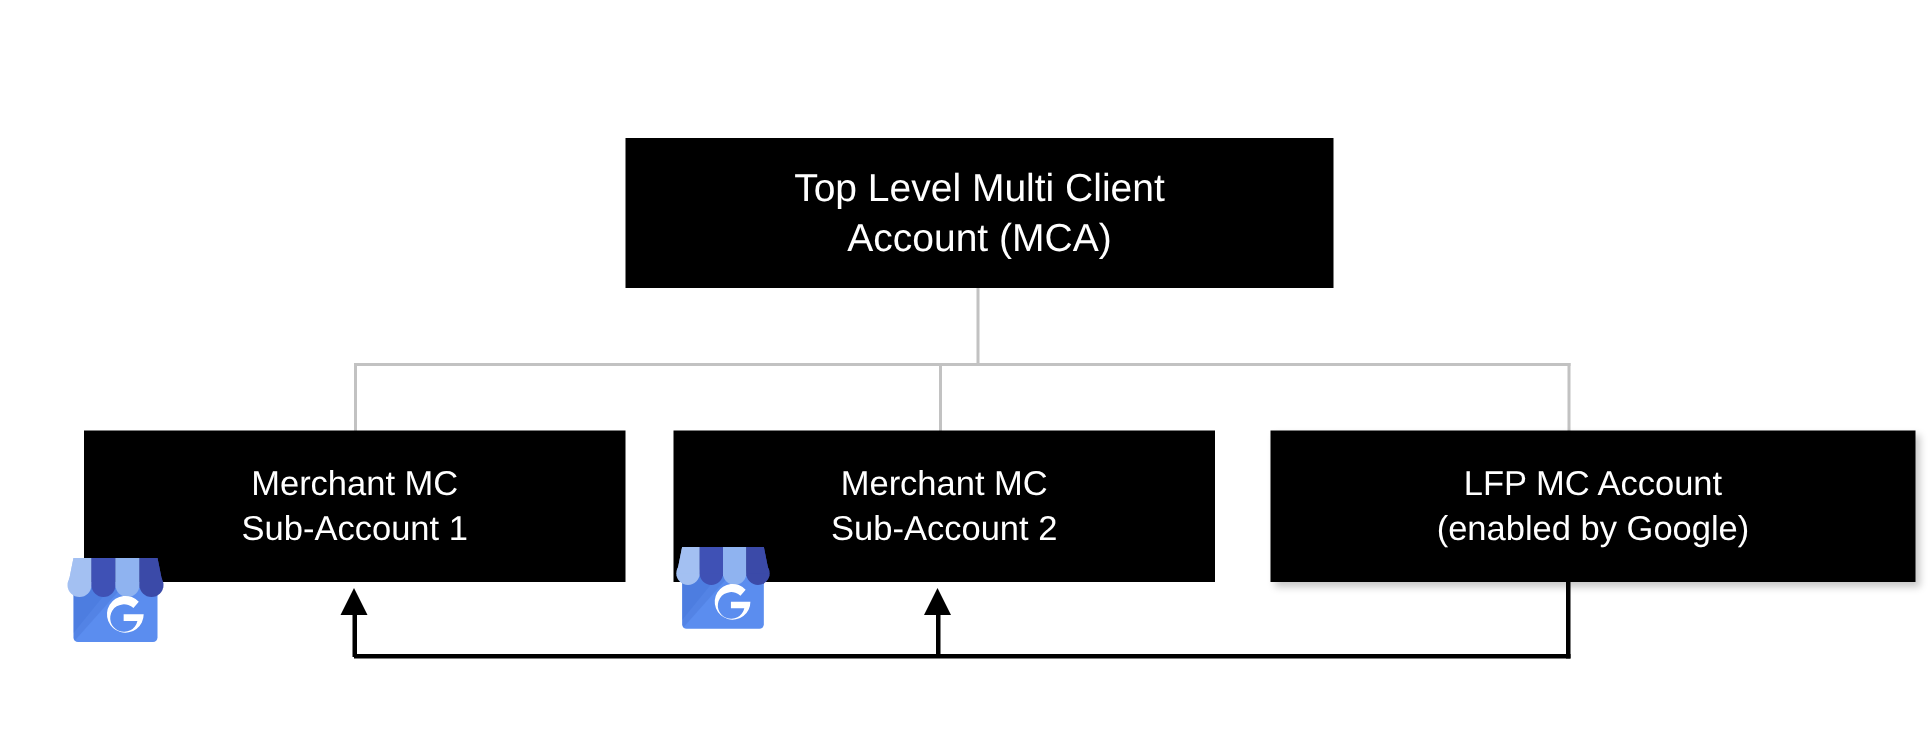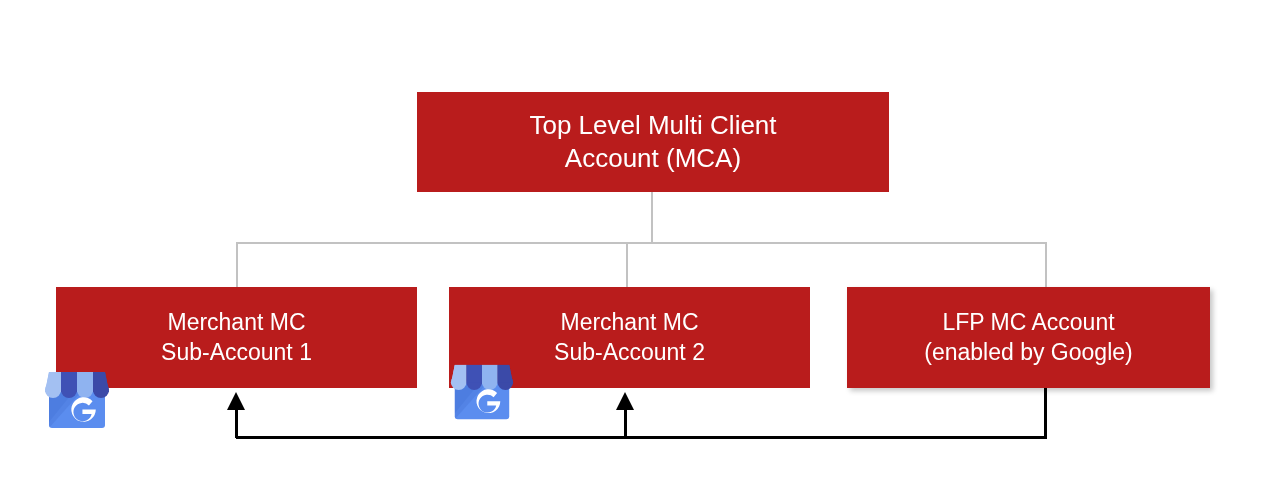--- a/index.html
+++ b/index.html
@@ -13,21 +13,21 @@
   #canvas {
     position: relative;
     width: 1286px;
     height: 501px;
     background: #ffffff;
     overflow: hidden;
   }
   .node {
     position: absolute;
     box-sizing: border-box;
-    background: #b91c1c;
+    background: #000000;
     color: #ffffff;
     display: flex;
     align-items: center;
     justify-content: center;
     text-align: center;
     line-height: 1.27;
     z-index: 5;
   }
   .node .label {
     display: block;
@@ -51,21 +51,21 @@
   #node-sub2 {
     left: 449px;
     top: 287px;
     width: 361px;
     height: 101px;
     font-size: 23px;
   }
   #node-lfp {
     left: 847px;
     top: 287px;
-    width: 363px;
+    width: 430px;
     height: 101px;
     font-size: 23px;
     box-shadow: 3px 3px 5px rgba(0,0,0,0.22);
   }
   
   .gline {
     position: absolute;
     background: #c2c2c2;
     z-index: 2;
   }

